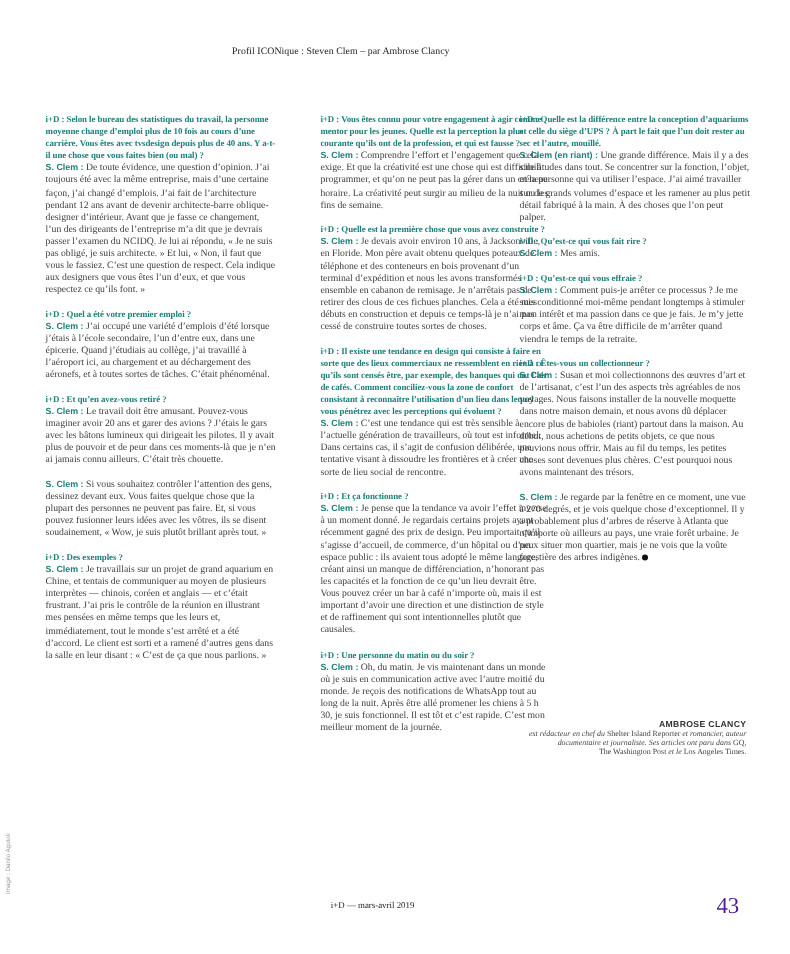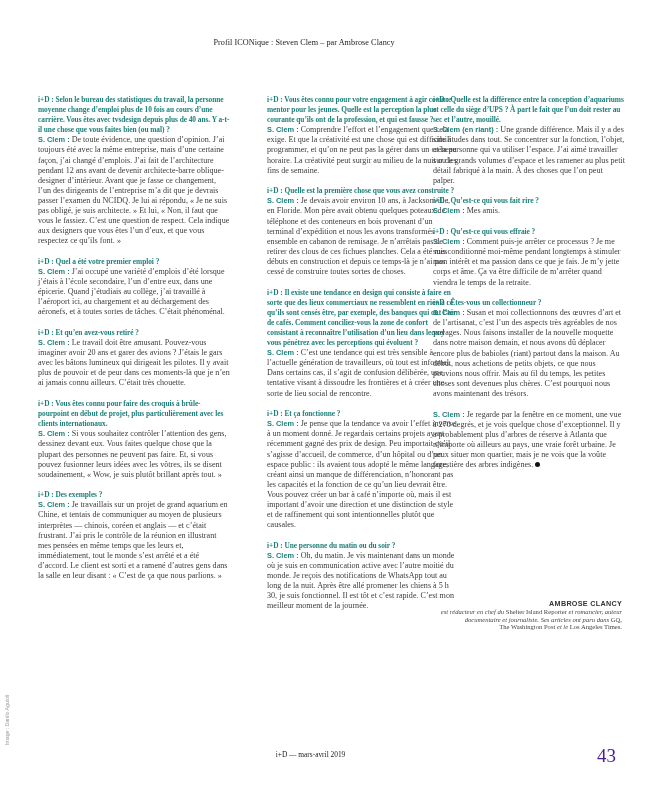--- a/index.html
+++ b/index.html
@@ -1,17 +1,17 @@
 <!DOCTYPE html>
 <html><head>
 <meta charset="utf-8">
 <style>
   html, body { margin: 0; padding: 0; background: #ffffff; }
   body { width: 658px; height: 795px; position: relative; overflow: hidden; font-family: "Liberation Serif", serif; color: #3a3a3a; }
-  .header { position: absolute; top: 38px; left: 0; width: 568px; text-align: center; font-family: "Liberation Serif", serif; font-size: 8.2px; color: #222; letter-spacing: 0.05px; padding-left: 20px; }
+  .header { position: absolute; top: 38px; left: 0; width: 568px; text-align: center; font-family: "Liberation Serif", serif; font-size: 8.2px; color: #222; letter-spacing: 0.05px; }
   .col { position: absolute; top: 95px; width: 192px; }
   .col1 { left: 38px; }
   .col2 { left: 238px; margin-left: 29px; }
   .col3 { left: 433px; }
   .qa { margin: 0 0 10.5px 0; }
   .q { font-family: Liberation Serif, serif; font-weight: bold; color: #1f7f7a; font-size: 7.4px; line-height: 10.1px; letter-spacing: -0.05px; }
   .a { font-family: "Liberation Serif", serif; font-size: 8.1px; line-height: 10.1px; color: #3c3c3c; }
   .spk { font-family: "Liberation Sans", sans-serif; font-weight: bold; color: #1f7f7a; font-size: 7.4px; }
   .bio { position: absolute; left: 440px; top: 599px; width: 182px; text-align: right; }
   .bio-name { font-family: "Liberation Sans", sans-serif; font-weight: bold; font-size: 7.2px; color: #333; letter-spacing: 0.3px; }
@@ -34,21 +34,20 @@
   </div>
   <div class="qa">
     <div class="q">i+D : Quel a été votre premier emploi ?</div>
     <div class="a"><span class="spk">S. Clem :</span> <span>J’ai occupé une variété d’emplois d’été lorsque j’étais à l’école secondaire, l’un d’entre eux, dans une épicerie. Quand j’étudiais au collège, j’ai travaillé à l’aéroport ici, au chargement et au déchargement des aéronefs, et à toutes sortes de tâches. C’était phénoménal.</span></div>
   </div>
   <div class="qa">
     <div class="q">i+D : Et qu’en avez-vous retiré ?</div>
     <div class="a"><span class="spk">S. Clem :</span> <span>Le travail doit être amusant. Pouvez-vous imaginer avoir 20 ans et garer des avions ? J’étais le gars avec les bâtons lumineux qui dirigeait les pilotes. Il y avait plus de pouvoir et de peur dans ces moments-là que je n’en ai jamais connu ailleurs. C’était très chouette.</span></div>
   </div>
   <div class="qa">
-    <div class="q">i+D : Vous êtes connu pour faire des croquis à brûle-pourpoint en début de projet, plus particulièrement avec les clients internationaux.</div>
     <div class="a"><span class="spk">S. Clem :</span> <span>Si vous souhaitez contrôler l’attention des gens, dessinez devant eux. Vous faites quelque chose que la plupart des personnes ne peuvent pas faire. Et, si vous pouvez fusionner leurs idées avec les vôtres, ils se disent soudainement, « Wow, je suis plutôt brillant après tout. »</span></div>
   </div>
   <div class="qa">
     <div class="q">i+D : Des exemples ?</div>
     <div class="a"><span class="spk">S. Clem :</span> <span>Je travaillais sur un projet de grand aquarium en Chine, et tentais de communiquer au moyen de plusieurs interprètes — chinois, coréen et anglais — et c’était frustrant. J’ai pris le contrôle de la réunion en illustrant mes pensées en même temps que les leurs et, immédiatement, tout le monde s’est arrêté et a été d’accord. Le client est sorti et a ramené d’autres gens dans la salle en leur disant : « C’est de ça que nous parlions. »</span></div>
   </div>
 </div>
 
 <div class="col col2">
   <div class="qa">

